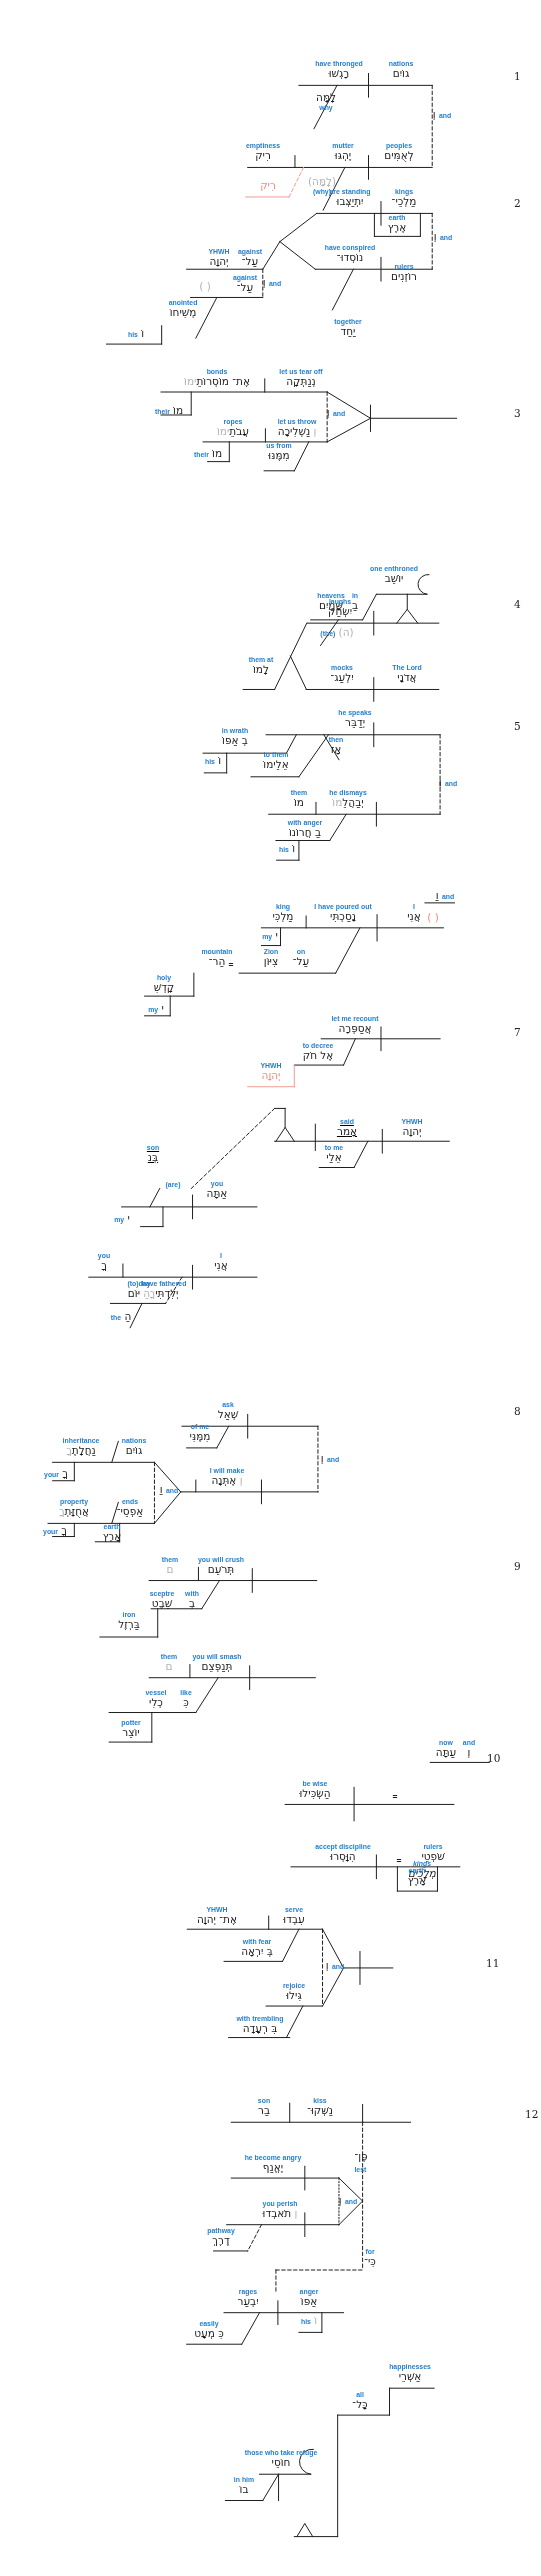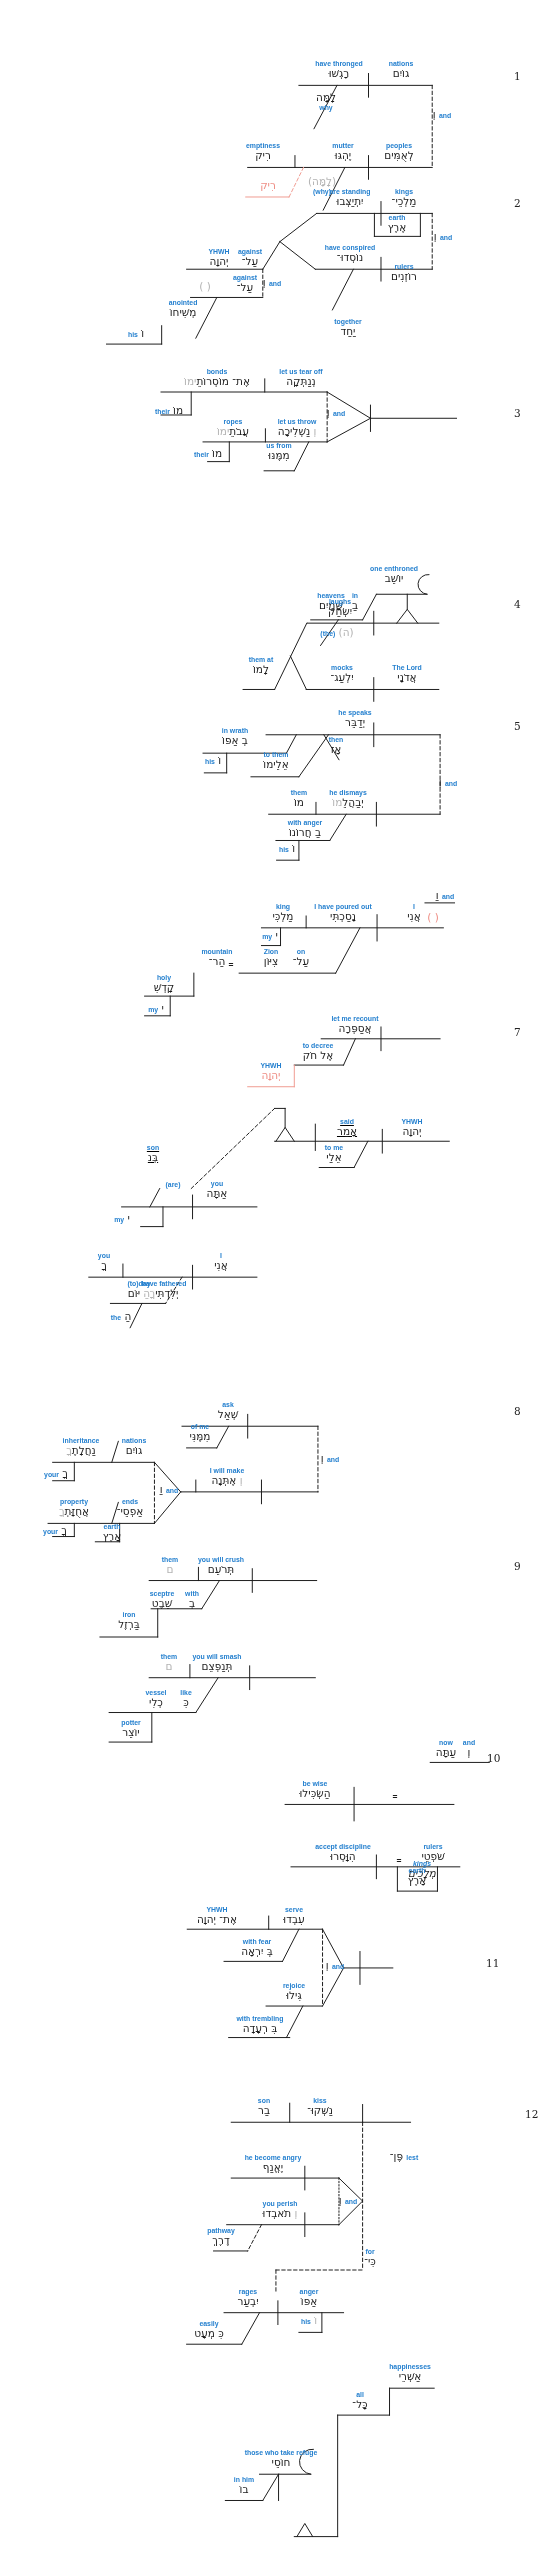--- a/index.html
+++ b/index.html
@@ -683,21 +683,21 @@
       <div class="en">and</div>
     </div>
     <div class="wd" style="left: 264px; top: 2097px;">
       <div class="en">son</div>
       <div class="he"><span class="pre"></span><span class="m">בַר</span><span class="suf"></span></div>
     </div>
     <div class="wd" style="left: 320px; top: 2097px;">
       <div class="en">kiss</div>
       <div class="he"><span class="pre"></span><span class="m">נַשְּׁקוּ־</span><span class="suf"></span></div>
     </div>
-    <div class="wd side" style="left: 404px; top: 2151px;">
+    <div class="wd side" style="left: 361px; top: 2151px; flex-direction: column;">
       <div class="he"><span class="pre"></span><span class="m">פֶּן־</span><span class="suf"></span></div>
       <div class="en">lest</div>
     </div>
     <div class="wd" style="left: 273px; top: 2154px;">
       <div class="en">he become angry</div>
       <div class="he"><span class="pre"></span><span class="m">יֶאֱנַף</span><span class="suf"></span></div>
     </div>
     <div class="wd" style="left: 280px; top: 2200px;">
       <div class="en">you perish</div>
       <div class="he"><span class="pre">וְ </span><span class="m">תֹאבְדוּ</span><span class="suf"></span></div>

